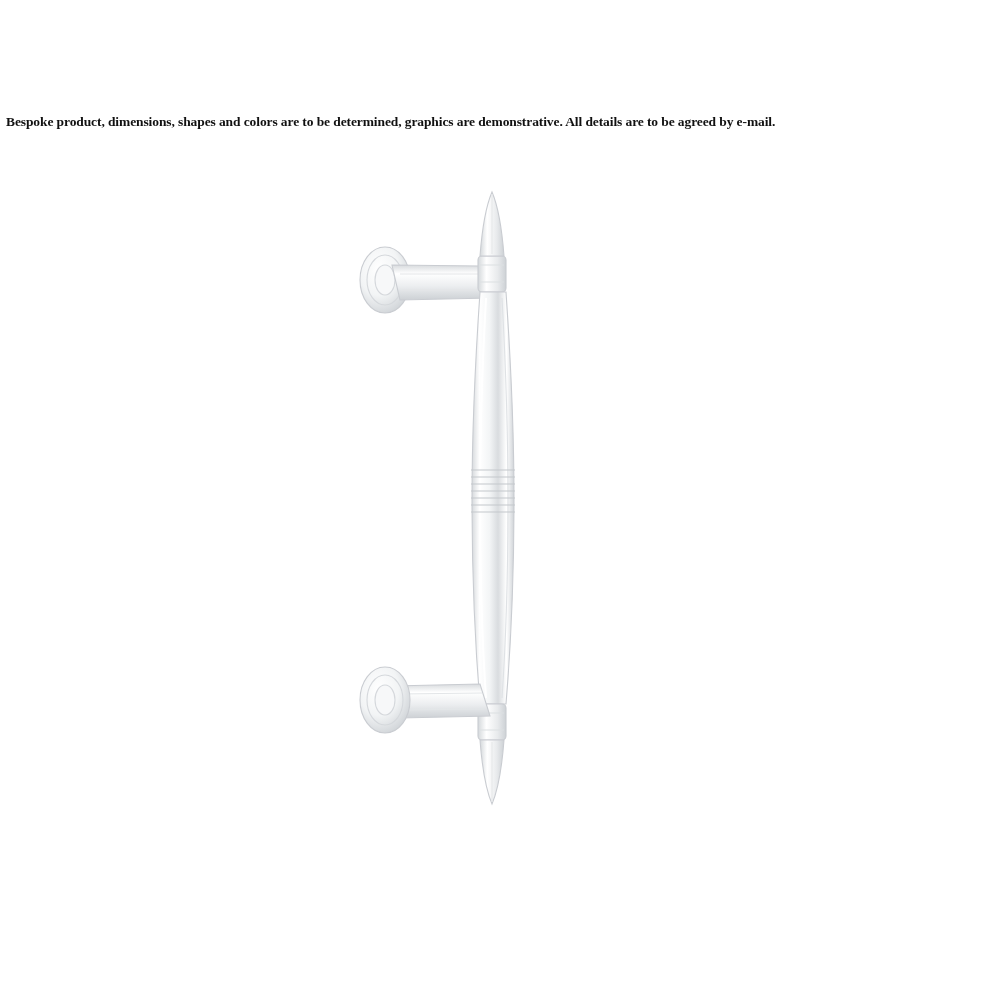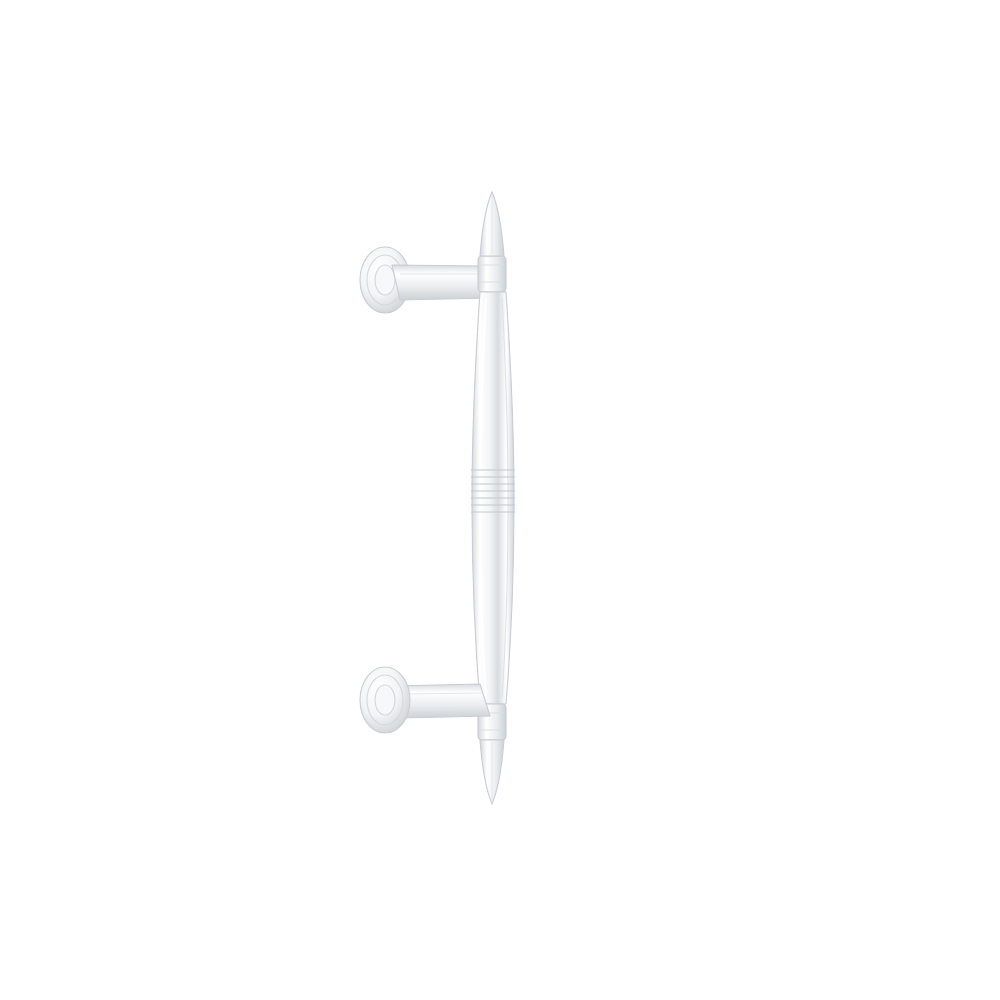--- a/index.html
+++ b/index.html
@@ -43,20 +43,21 @@
     display: block;
     width: 300px;
     height: 640px;
   }
 </style>
 </head>
 <body>
 
 <div class="page">
 
+  <div class="disclaimer">Bespoke product, dimensions, shapes and colors are to be determined, graphics are demonstrative. All details are to be agreed by e-mail.</div>
 
   <div class="product-figure">
     <svg viewBox="0 0 300 640" xmlns="http://www.w3.org/2000/svg">
       <defs>
         <linearGradient id="barGrad" x1="0" y1="0" x2="1" y2="0">
           <stop offset="0%" stop-color="#d7dadd"></stop>
           <stop offset="18%" stop-color="#ffffff"></stop>
           <stop offset="42%" stop-color="#f3f5f6"></stop>
           <stop offset="62%" stop-color="#d9dcdf"></stop>
           <stop offset="82%" stop-color="#ffffff"></stop>

